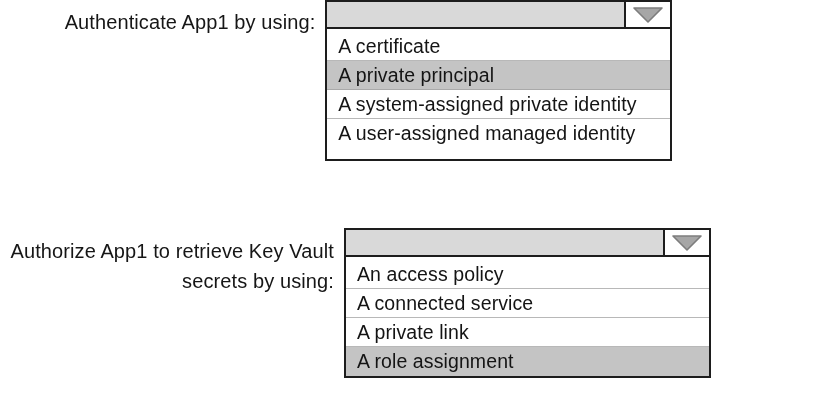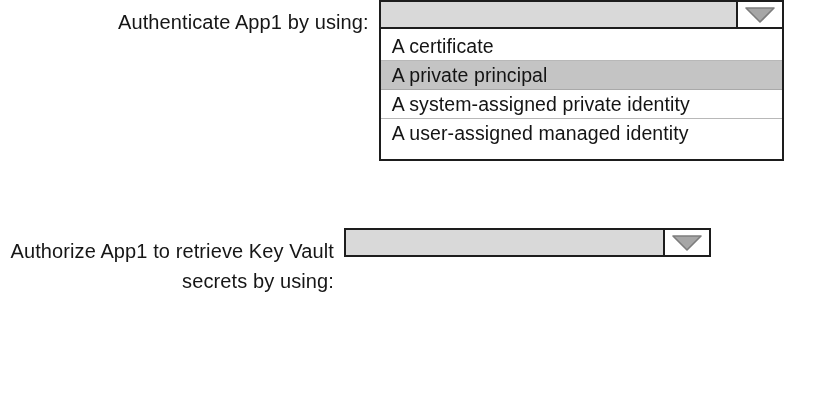--- a/index.html
+++ b/index.html
@@ -16,21 +16,21 @@
     color: #1a1a1a;
     overflow: hidden;
   }
 
   .question-block {
     position: absolute;
     display: flex;
     align-items: flex-start;
   }
 
-  #block-authenticate { left: 0; top: 0; width: 784px; }
+  #block-authenticate { left: 0; top: 0; width: 672px; }
   #block-authorize    { left: 0; top: 228px; width: 711px; }
 
   .prompt-label {
     width: 392px;
     box-sizing: border-box;
     padding-right: 10px;
     text-align: right;
     font-size: 20px;
     line-height: 30px;
     color: #161616;
@@ -145,15 +145,21 @@
       <div class="combo-value"></div>
       <div class="combo-arrow-btn">
         <span>
           <svg width="30" height="16" viewBox="0 0 30 16" aria-hidden="true">
             <polygon points="1,1 29,1 15,15" fill="#a6a6a6" stroke="#7d7d7d" stroke-width="1.6" stroke-linejoin="round"></polygon>
           </svg>
         </span>
       </div>
     </div>
 
+    <div class="combo-list" id="list-authorize">
+      <div class="combo-option">An access policy</div>
+      <div class="combo-option">A connected service</div>
+      <div class="combo-option">A private link</div>
+      <div class="combo-option selected">A role assignment</div>
+    </div>
 
   </div>
 </div>
 
 </body></html>

